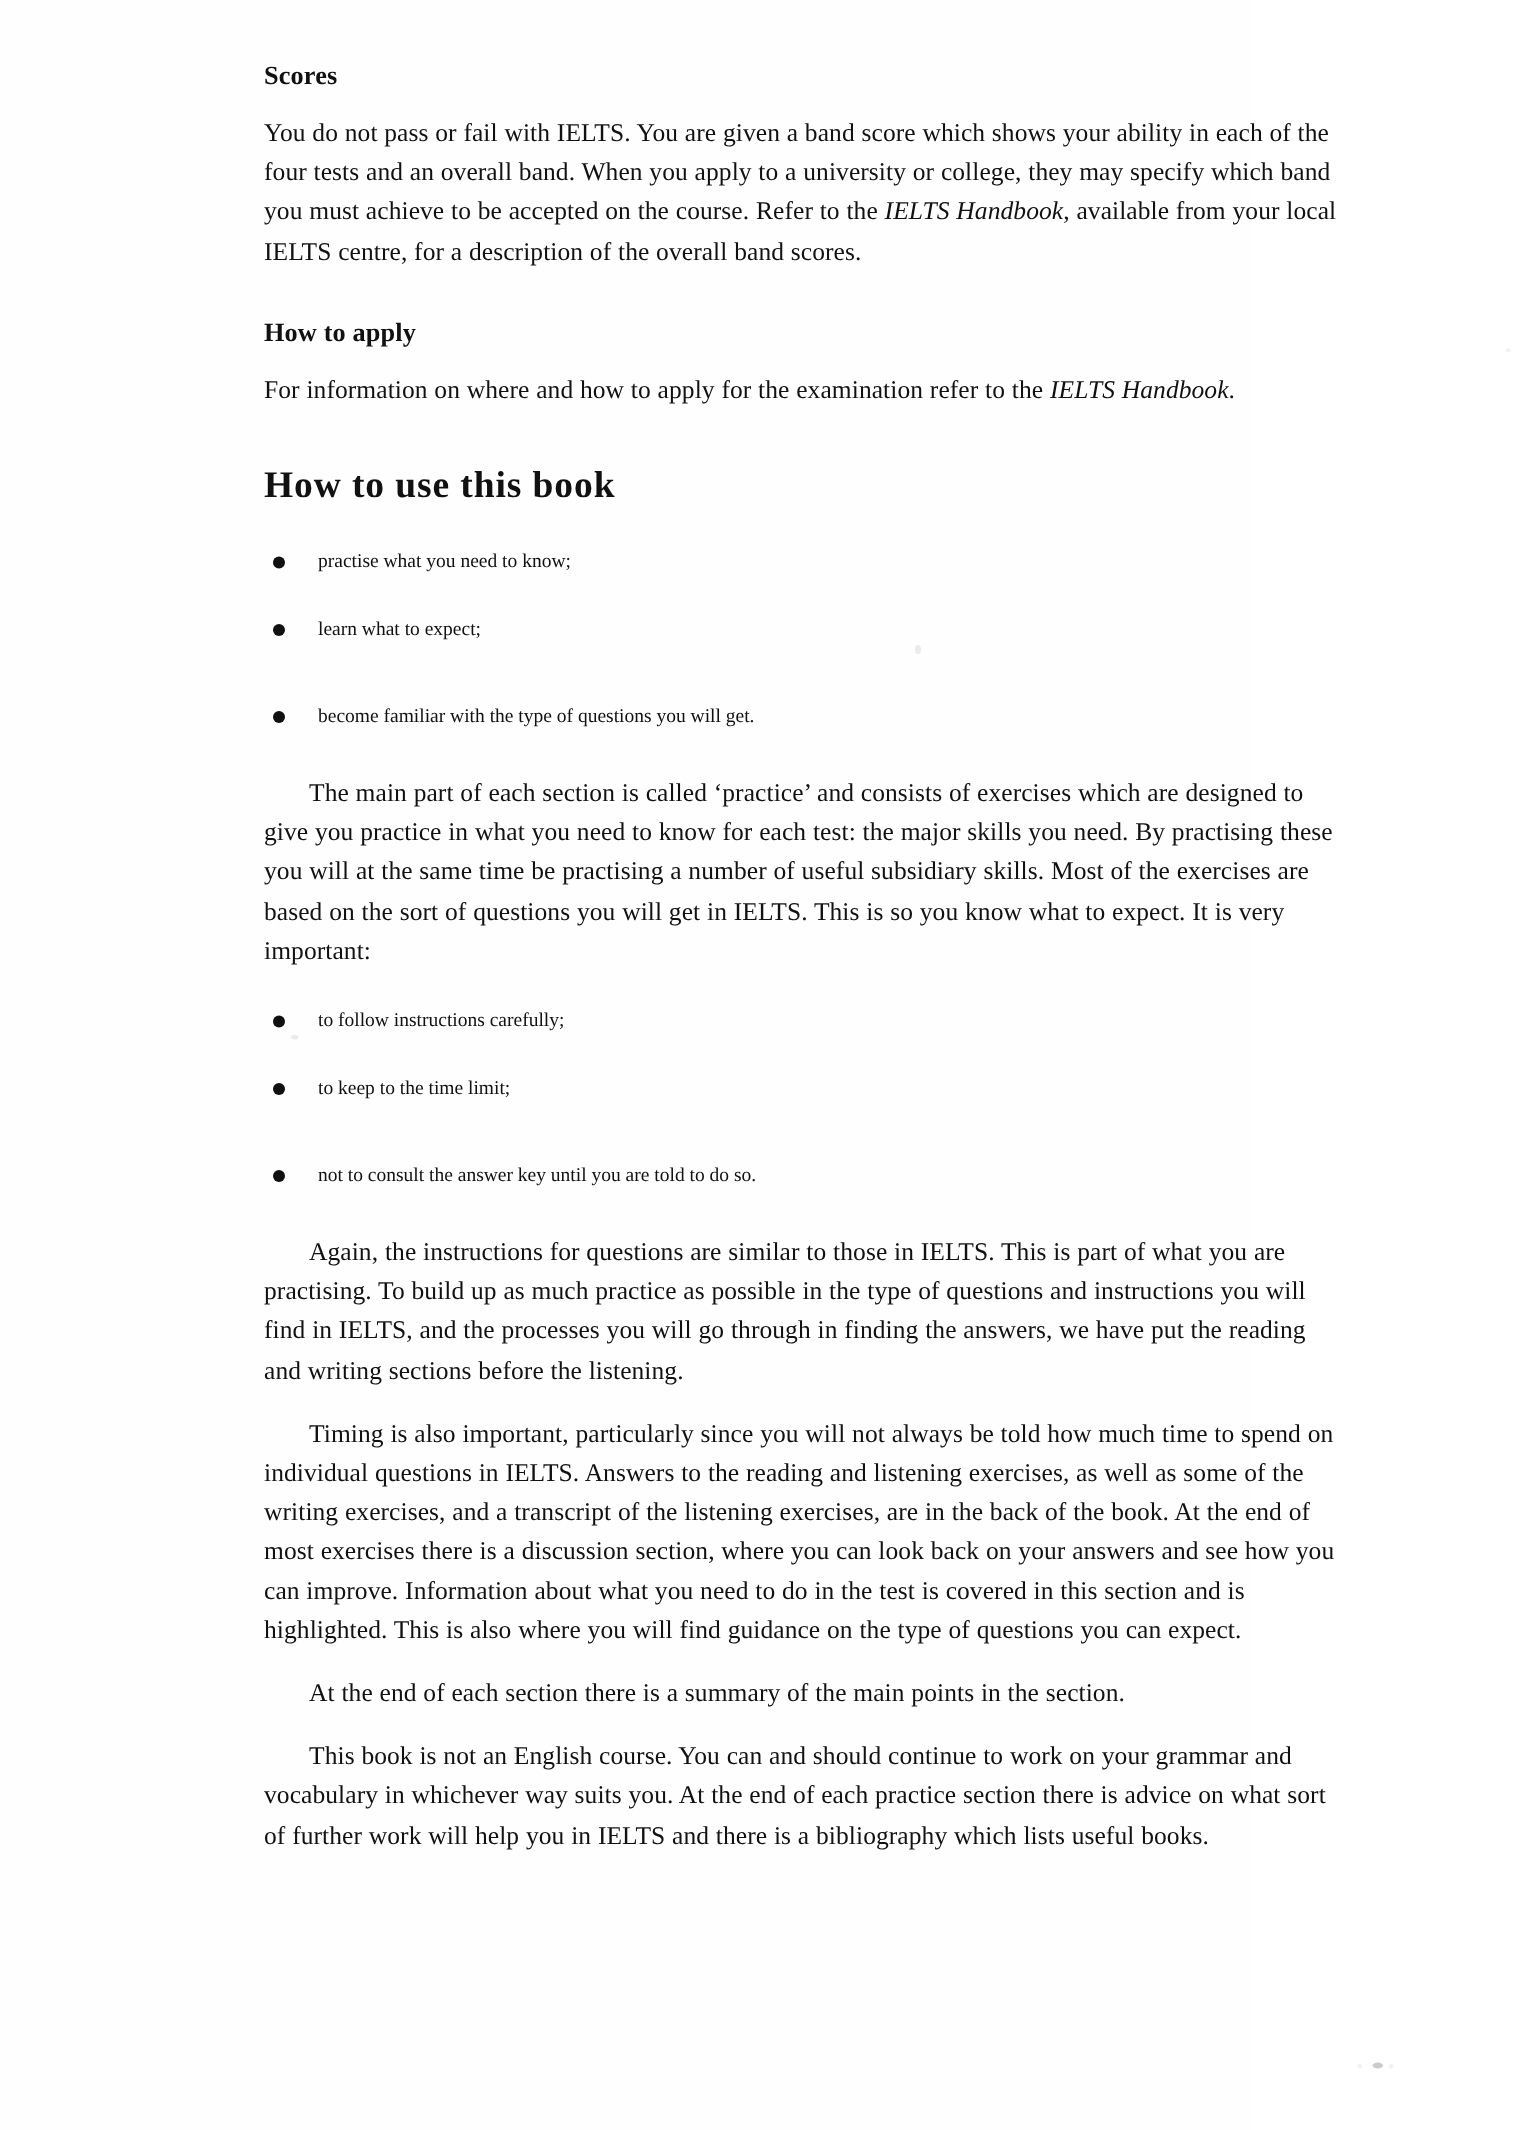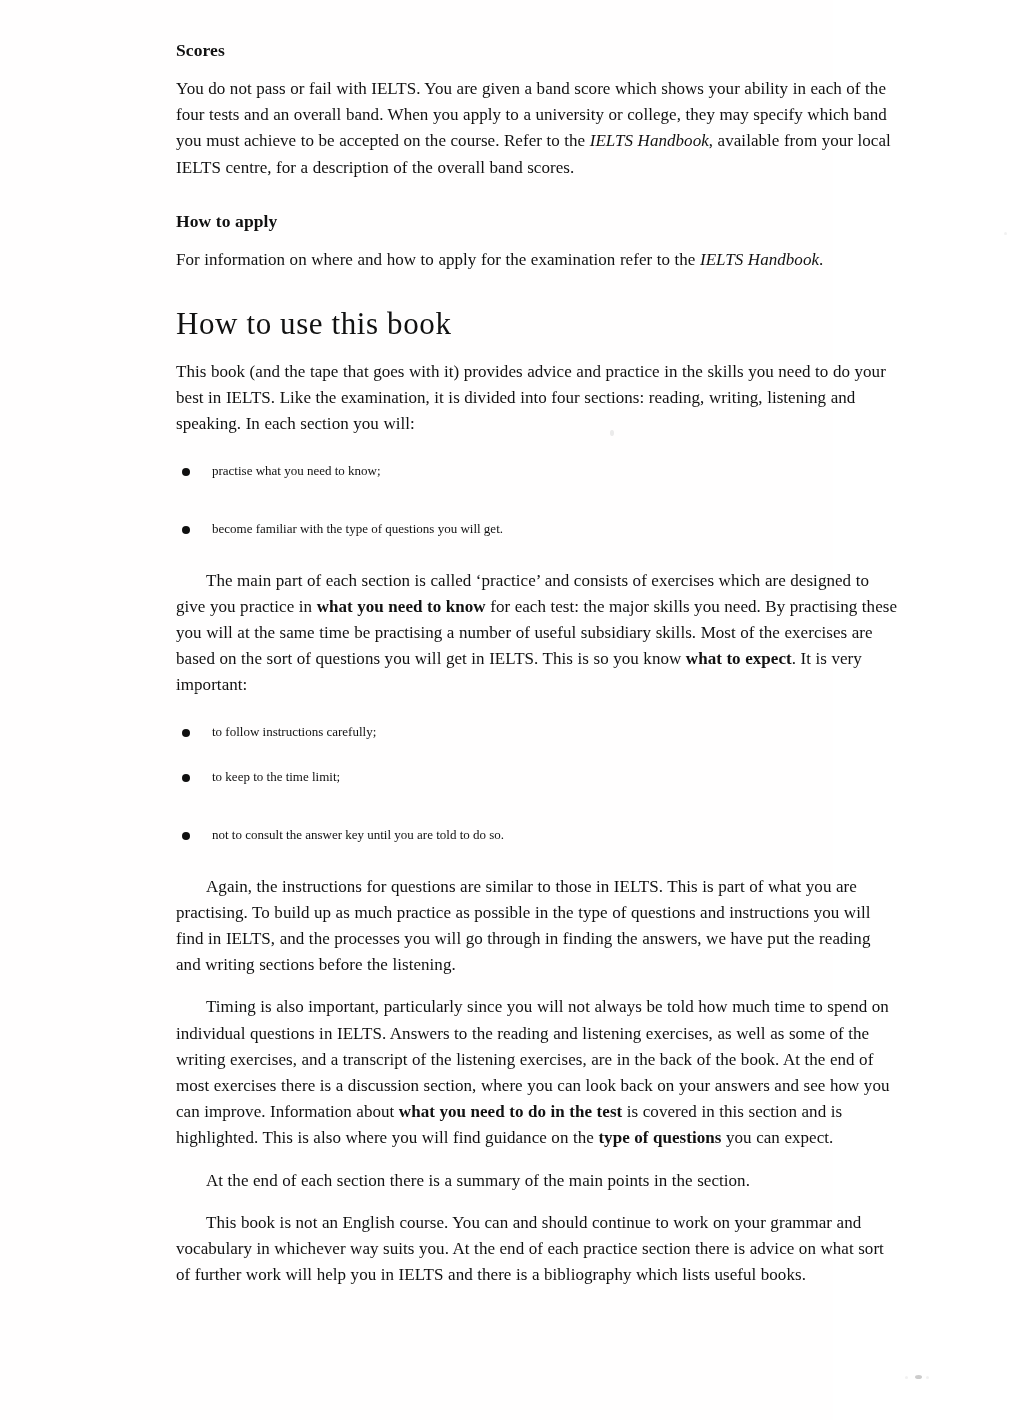--- a/index.html
+++ b/index.html
@@ -39,22 +39,22 @@
     font-weight: bold;
     line-height: 24px;
     margin: 0 0 14px 0;
     letter-spacing: 0.1px;
   }
   .sub-head.spaced-top {
     margin-top: 28px;
   }
 
   .main-head {
-    font-size: 31px;
-    font-weight: normal;
+    font-size: 25px;
+    font-weight: bold;
     line-height: 34px;
     margin: 34px 0 18px 0;
     letter-spacing: 0.6px;
   }
 
   
   p.body {
     font-size: 17px;
     line-height: 26.2px;
     margin: 0 0 16px 0;
@@ -69,21 +69,21 @@
     margin-bottom: 13px;
   }
   p.body.gap-after {
     margin-bottom: 22px;
   }
 
   em.it {
     font-style: italic;
   }
   strong.bd {
-    font-weight: bold;
+    font-weight: normal;
   }
 
   
   ul.bullets {
     list-style: none;
     margin: 0 0 16px 0;
     padding: 0;
   }
   ul.bullets li {
     position: relative;
@@ -139,24 +139,24 @@
     <h2 class="sub-head">Scores</h2>
 
     <p class="body gap-after"><span>You do not pass or fail with IELTS. You are given a band score which shows your ability in each of the four tests and an overall band. When you apply to a university or college, they may specify which band you must achieve to be accepted on the course. Refer to the </span><em class="it">IELTS Handbook</em><span>, available from your local IELTS centre, for a description of the overall band scores.</span></p>
 
     <h2 class="sub-head spaced-top">How to apply</h2>
 
     <p class="body"><span>For information on where and how to apply for the examination refer to the </span><em class="it">IELTS Handbook</em><span>.</span></p>
 
     <h1 class="main-head">How to use this book</h1>
 
-    <p class="body tight">This book (and the tape that goes with it) provides advice and practice in the skills you need to do your best in IELTS. Like the examination, it is divided into four sections: reading, writing, listening and speaking. In each section you will:</p>
 
     <ul class="bullets list-one">
       <li><span class="dot"></span><span>practise what you need to know;</span></li>
+      <li><span class="dot"></span><span>learn what to expect;</span></li>
       <li><span class="dot"></span><span>become familiar with the type of questions you will get.</span></li>
     </ul>
 
     <p class="body indent tight"><span>The main part of each section is called ‘practice’ and consists of exercises which are designed to give you practice in </span><strong class="bd">what you need to know</strong><span> for each test: the major skills you need. By practising these you will at the same time be practising a number of useful subsidiary skills. Most of the exercises are based on the sort of questions you will get in IELTS. This is so you know </span><strong class="bd">what to expect</strong><span>. It is very important:</span></p>
 
     <ul class="bullets list-two">
       <li><span class="dot"></span><span>to follow instructions carefully;</span></li>
       <li><span class="dot"></span><span>to keep to the time limit;</span></li>
       <li><span class="dot"></span><span>not to consult the answer key until you are told to do so.</span></li>
     </ul>

